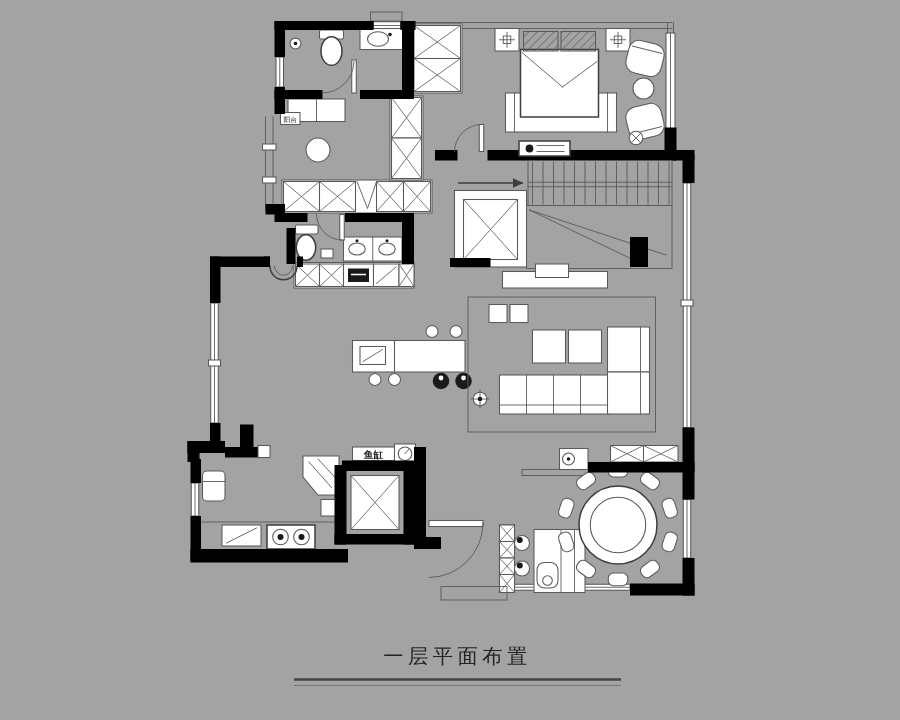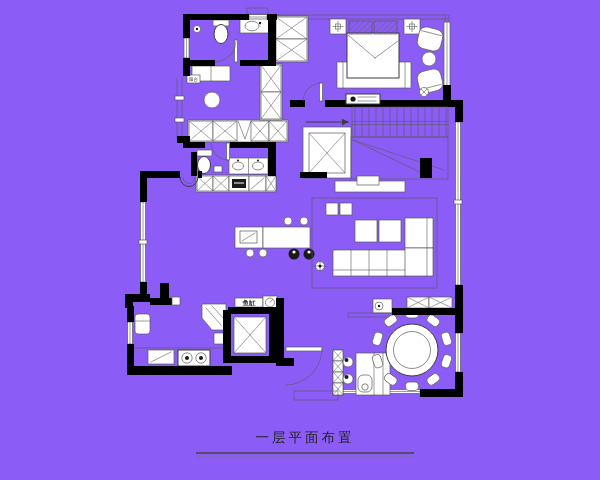--- a/index.html
+++ b/index.html
@@ -1,16 +1,16 @@
 <!DOCTYPE html>
 <html><head>
 <meta charset="utf-8">
 <style>
   html,body{margin:0;padding:0;background:#fff;}
-  #stage{position:relative;width:600px;height:480px;background:#8b5cf6;overflow:hidden;
+  #stage{position:relative;width:600px;height:480px;background:#a3a3a3;overflow:hidden;
          font-family:"DejaVu Sans",sans-serif;}
   svg{display:block;}
   .w  {fill:#000;stroke:none;}                                   
   .ln {fill:none;stroke:#3d3d3d;stroke-width:1;stroke-linecap:square;}
   .tn {fill:none;stroke:#5a5a5a;stroke-width:.6;stroke-linecap:square;}
   .fw {fill:#fff;stroke:#3d3d3d;stroke-width:1;}
   .fwt{fill:#fff;stroke:#5a5a5a;stroke-width:.7;}
   .dk {fill:#1a1a1a;stroke:none;}
   .xl {stroke:#6a6a6a;stroke-width:.6;}
   text{fill:#222;font-family:"DejaVu Sans",sans-serif;}

